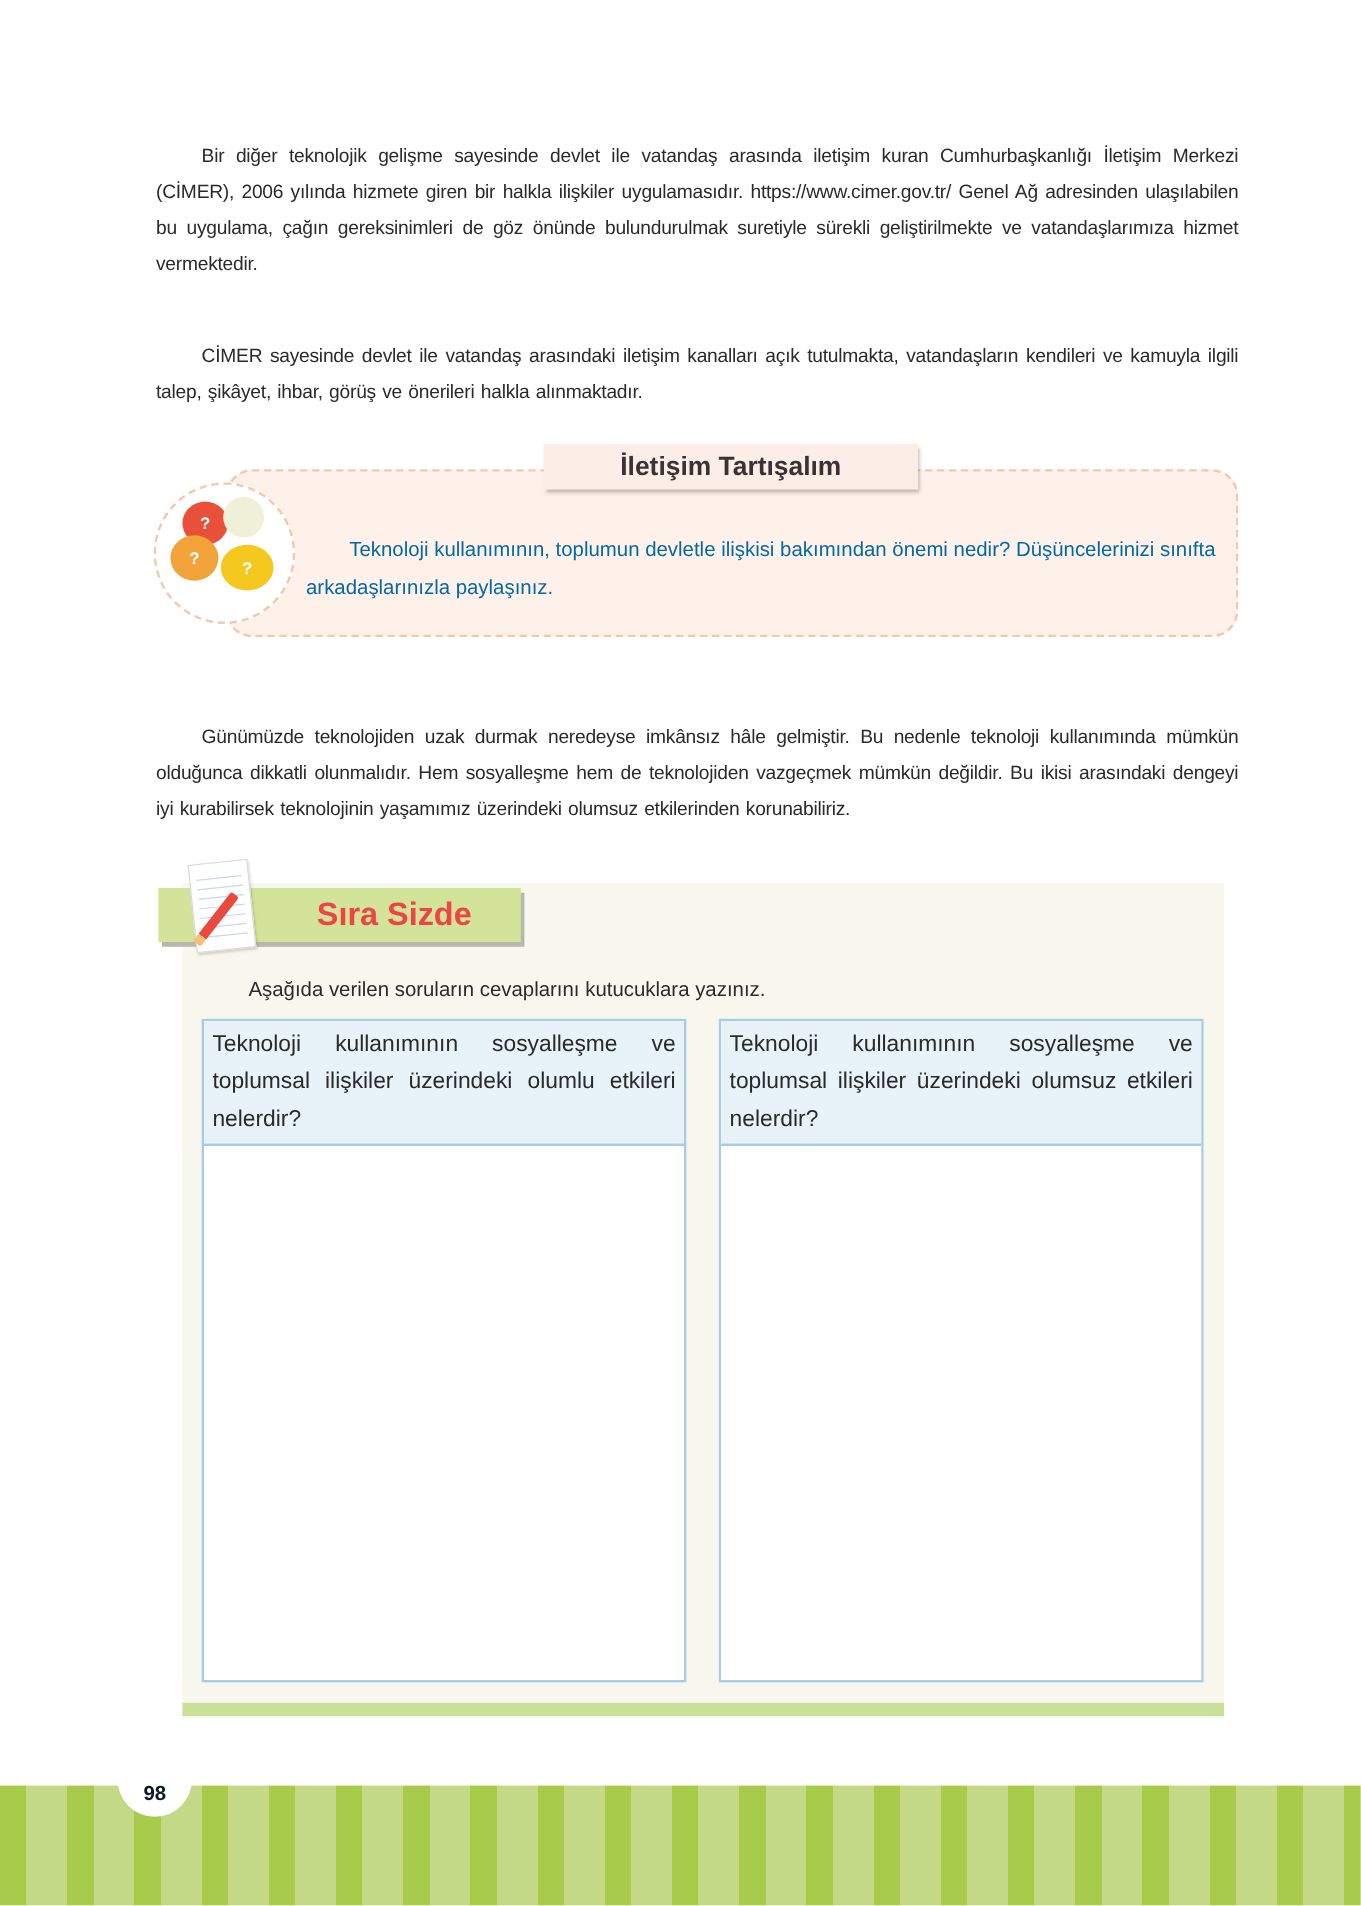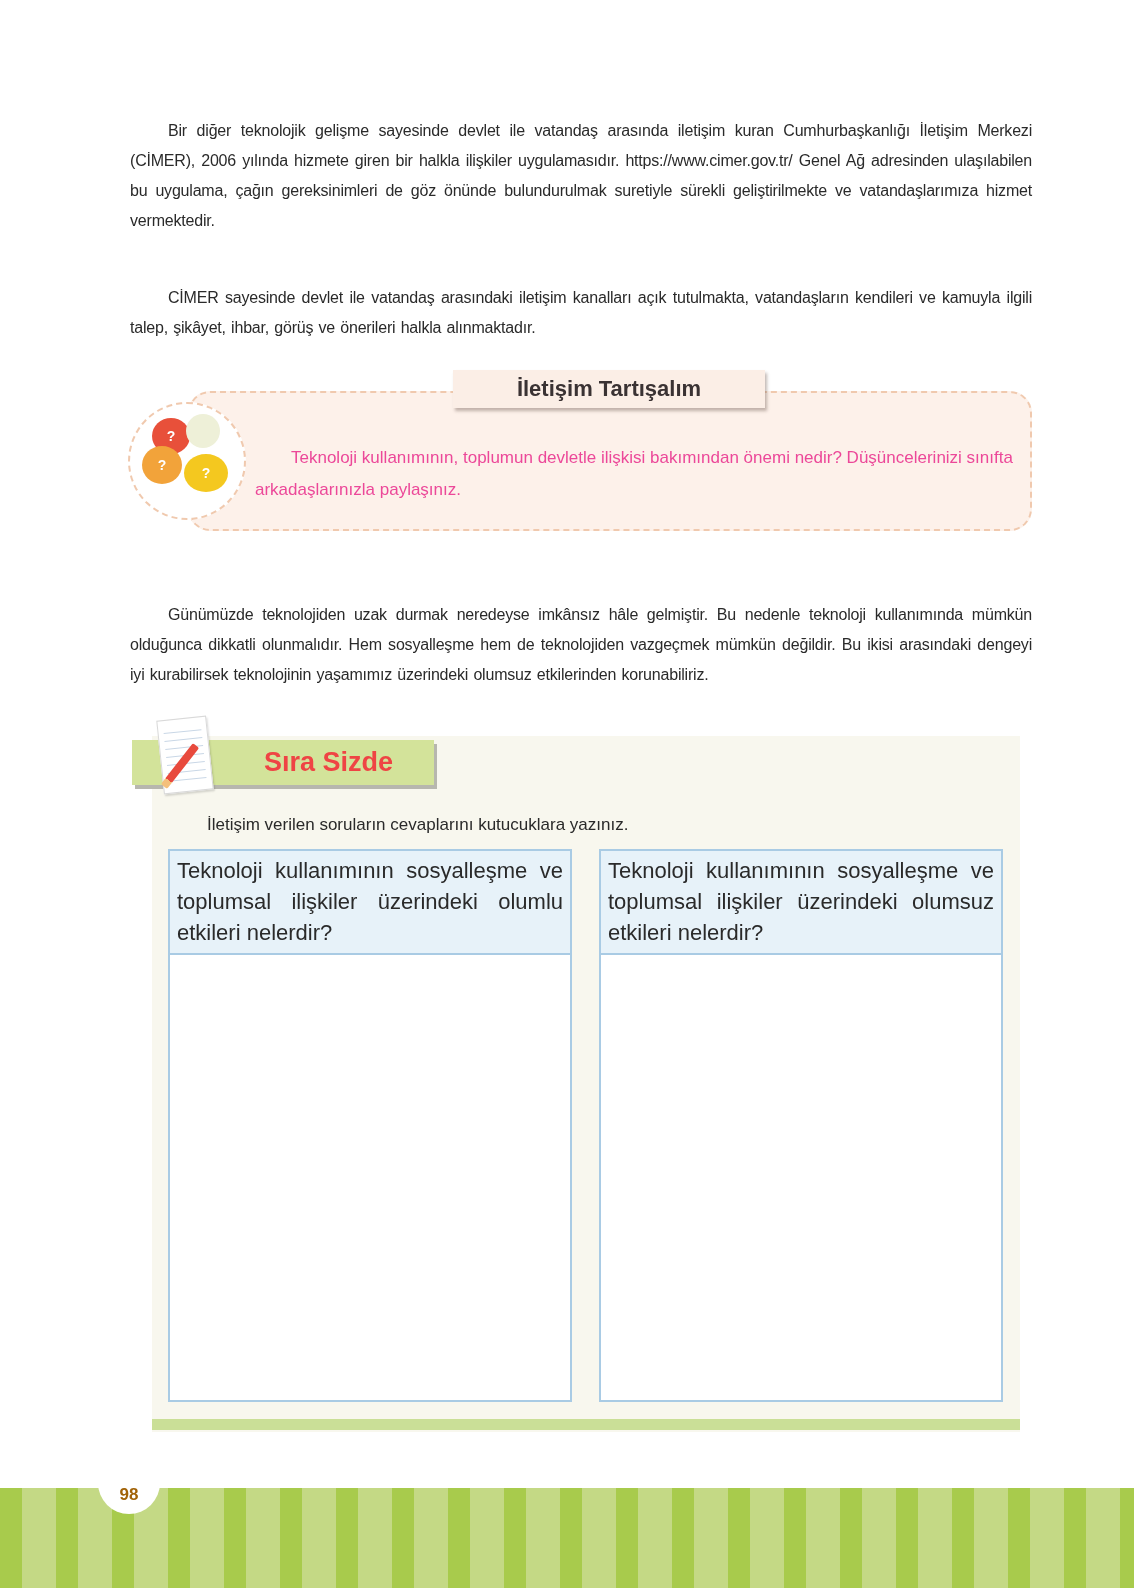--- a/index.html
+++ b/index.html
@@ -67,21 +67,21 @@
       font-size: 14px;
       text-align: center;
     }
     .think-text {
       position: absolute;
       left: 255px;
       top: 442px;
       width: 770px;
       font-size: 17px;
       line-height: 32px;
-      color: #ec4899;
+      color: #0369a1;
       z-index: 3;
     }
     .think-text .indent { display: inline-block; width: 36px; }
 
     
     .sira-panel {
       position: absolute;
       left: 152px;
       top: 736px;
       width: 868px;
@@ -158,21 +158,21 @@
       background: #ffffff;
       border: 2px solid #a9cbe4;
     }
     #box-left { left: 168px; }
     #box-right { left: 599px; }
     .answer-q {
       height: 104px;
       background: #e7f2f9;
       border-bottom: 2px solid #a9cbe4;
       padding: 4px 7px 0 7px;
-      font-size: 22px;
+      font-size: 19px;
       line-height: 31px;
       text-align: justify;
       text-align-last: left;
       color: #2a2a2a;
     }
     .answer-area { width: 100%; height: 445px; background: #ffffff; }
 
     
     .footer-stripes {
       position: absolute;
@@ -195,21 +195,21 @@
       z-index: 2;
     }
     .page-number {
       position: absolute;
       left: 98px;
       top: 1485px;
       width: 62px;
       text-align: center;
       font-size: 17px;
       font-weight: bold;
-      color: #a16207;
+      color: #0f172a;
       z-index: 3;
     }
   </style>
 </head>
 <body>
 
 <p id="p1" class="para"><span class="indent"></span><span>Bir diğer teknolojik gelişme sayesinde devlet ile vatandaş arasında iletişim kuran Cumhurbaşkanlığı İletişim Merkezi (CİMER), 2006 yılında hizmete giren bir halkla ilişkiler uygulamasıdır. https://www.cimer.gov.tr/ Genel Ağ adresinden ulaşılabilen bu uygulama, çağın gereksinimleri de göz önünde bulundurulmak suretiyle sürekli geliştirilmekte ve vatandaşlarımıza hizmet vermektedir.</span></p>
 
 <p id="p2" class="para"><span class="indent"></span><span>CİMER sayesinde devlet ile vatandaş arasındaki iletişim kanalları açık tutulmakta, vatandaşların kendileri ve kamuyla ilgili talep, şikâyet, ihbar, görüş ve önerileri halkla alınmaktadır.</span></p>
 
@@ -232,21 +232,21 @@
   <div class="line" style="top:12px"></div>
   <div class="line" style="top:20px"></div>
   <div class="line" style="top:28px"></div>
   <div class="line" style="top:36px"></div>
   <div class="line" style="top:44px"></div>
   <div class="line" style="top:52px"></div>
   <div class="line" style="top:60px"></div>
 </div>
 <div class="pencil"></div>
 <div class="sira-title">Sıra Sizde</div>
-<div class="sira-instruction">İletişim verilen soruların cevaplarını kutucuklara yazınız.</div>
+<div class="sira-instruction">Aşağıda verilen soruların cevaplarını kutucuklara yazınız.</div>
 
 <div id="box-left" class="answer-box">
   <div class="answer-q">Teknoloji kullanımının sosyalleşme ve toplumsal ilişkiler üzerindeki olumlu etkileri nelerdir?</div>
   <div class="answer-area"></div>
 </div>
 
 <div id="box-right" class="answer-box">
   <div class="answer-q">Teknoloji kullanımının sosyalleşme ve toplumsal ilişkiler üzerindeki olumsuz etkileri nelerdir?</div>
   <div class="answer-area"></div>
 </div>

